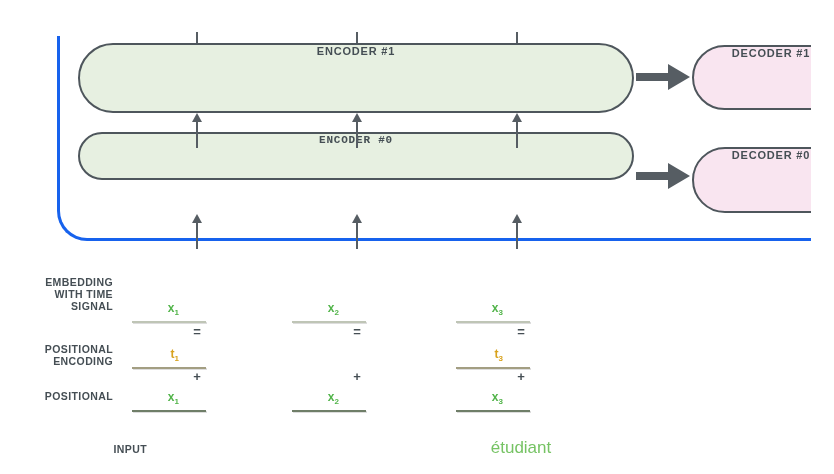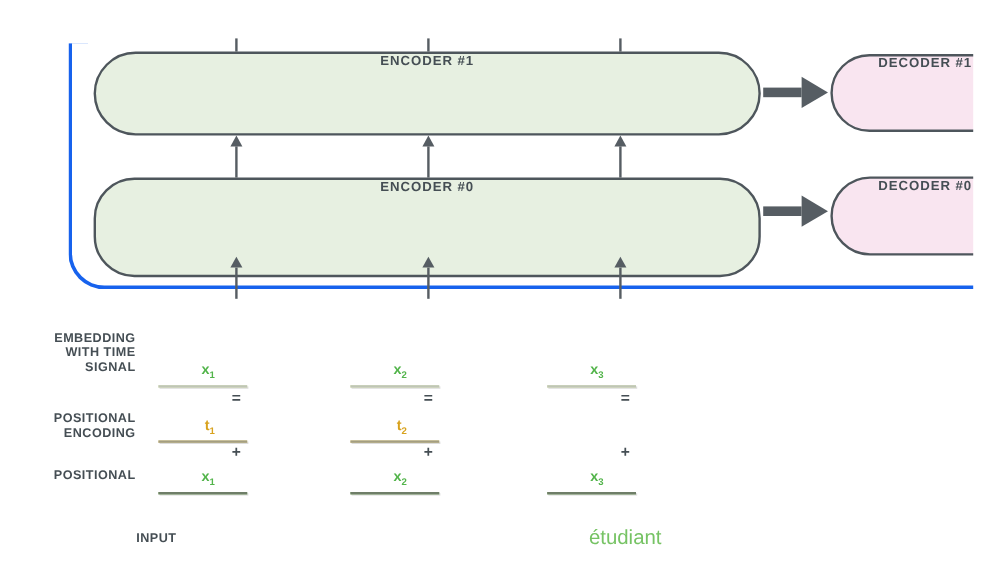--- a/index.html
+++ b/index.html
@@ -19,21 +19,21 @@
 
   
   .box{
     position:absolute;display:flex;align-items:flex-start;justify-content:center;
     border:2px solid var(--box-border,#4e565c);box-sizing:border-box;
     color:var(--text-dark,#454e54);font-size:11px;font-weight:600;letter-spacing:0.8px;
   }
   .encoder{background:var(--encoder-fill,#e7f0e1);}
   .decoder{background:var(--decoder-fill,#f9e5f0);}
   .enc1{left:78px;top:43px;width:556px;height:70px;border-radius:36px;}
-  .enc0{left:78px;top:148px;width:556px;height:83px;border-radius:34px;}
+  .enc0{left:78px;top:132px;width:556px;height:48px;border-radius:34px;font-family:Liberation Mono, monospace;}
   .dec1{left:692px;top:45px;width:158px;height:65px;border-radius:34px;}
   .dec0{left:692px;top:147px;width:158px;height:66px;border-radius:34px;}
 
   
   .stub{position:absolute;width:2.5px;height:11px;top:32px;background:var(--arrow,#565d63);}
   .arrow-up{position:absolute;width:12px;display:flex;flex-direction:column;align-items:center;}
   .arrow-up .head{width:0;height:0;border-left:5px solid transparent;border-right:5px solid transparent;
     border-bottom:9px solid var(--arrow,#565d63);}
   .arrow-up .shaft{width:2.5px;background:var(--arrow,#565d63);flex:1;}
   .mid{top:113px;height:35px;}
@@ -184,29 +184,20 @@
   <div class="vrow" style="left:292px;top:300px">
     <span class="vlabel xgreen"><span>x</span><sub>2</sub></span>
     <div class="vec time">
         <div class="cell"></div>
         <div class="cell"></div>
         <div class="cell"></div>
         <div class="cell"></div>
       </div>
   </div>
   <div class="op" style="left:320px;top:325px">=</div>
-  <div class="vrow" style="left:292px;top:346px">
-    <span class="vlabel tgold"><span>t</span><sub>2</sub></span>
-    <div class="vec pos">
-        <div class="cell"></div>
-        <div class="cell"></div>
-        <div class="cell"></div>
-        <div class="cell"></div>
-      </div>
-  </div>
   <div class="op" style="left:320px;top:370px">+</div>
   <div class="vrow" style="left:292px;top:389px">
     <span class="vlabel xgreen"><span>x</span><sub>2</sub></span>
     <div class="vec emb">
         <div class="cell"></div>
         <div class="cell"></div>
         <div class="cell"></div>
         <div class="cell"></div>
       </div>
   </div>
@@ -214,20 +205,29 @@
   <div class="vrow" style="left:456px;top:300px">
     <span class="vlabel xgreen"><span>x</span><sub>3</sub></span>
     <div class="vec time">
         <div class="cell"></div>
         <div class="cell"></div>
         <div class="cell"></div>
         <div class="cell"></div>
       </div>
   </div>
   <div class="op" style="left:484px;top:325px">=</div>
+  <div class="vrow" style="left:456px;top:346px">
+    <span class="vlabel tgold"><span>t</span><sub>3</sub></span>
+    <div class="vec pos">
+        <div class="cell"></div>
+        <div class="cell"></div>
+        <div class="cell"></div>
+        <div class="cell"></div>
+      </div>
+  </div>
   <div class="op" style="left:484px;top:370px">+</div>
   <div class="vrow" style="left:456px;top:389px">
     <span class="vlabel xgreen"><span>x</span><sub>3</sub></span>
     <div class="vec emb">
         <div class="cell"></div>
         <div class="cell"></div>
         <div class="cell"></div>
         <div class="cell"></div>
       </div>
   </div>

